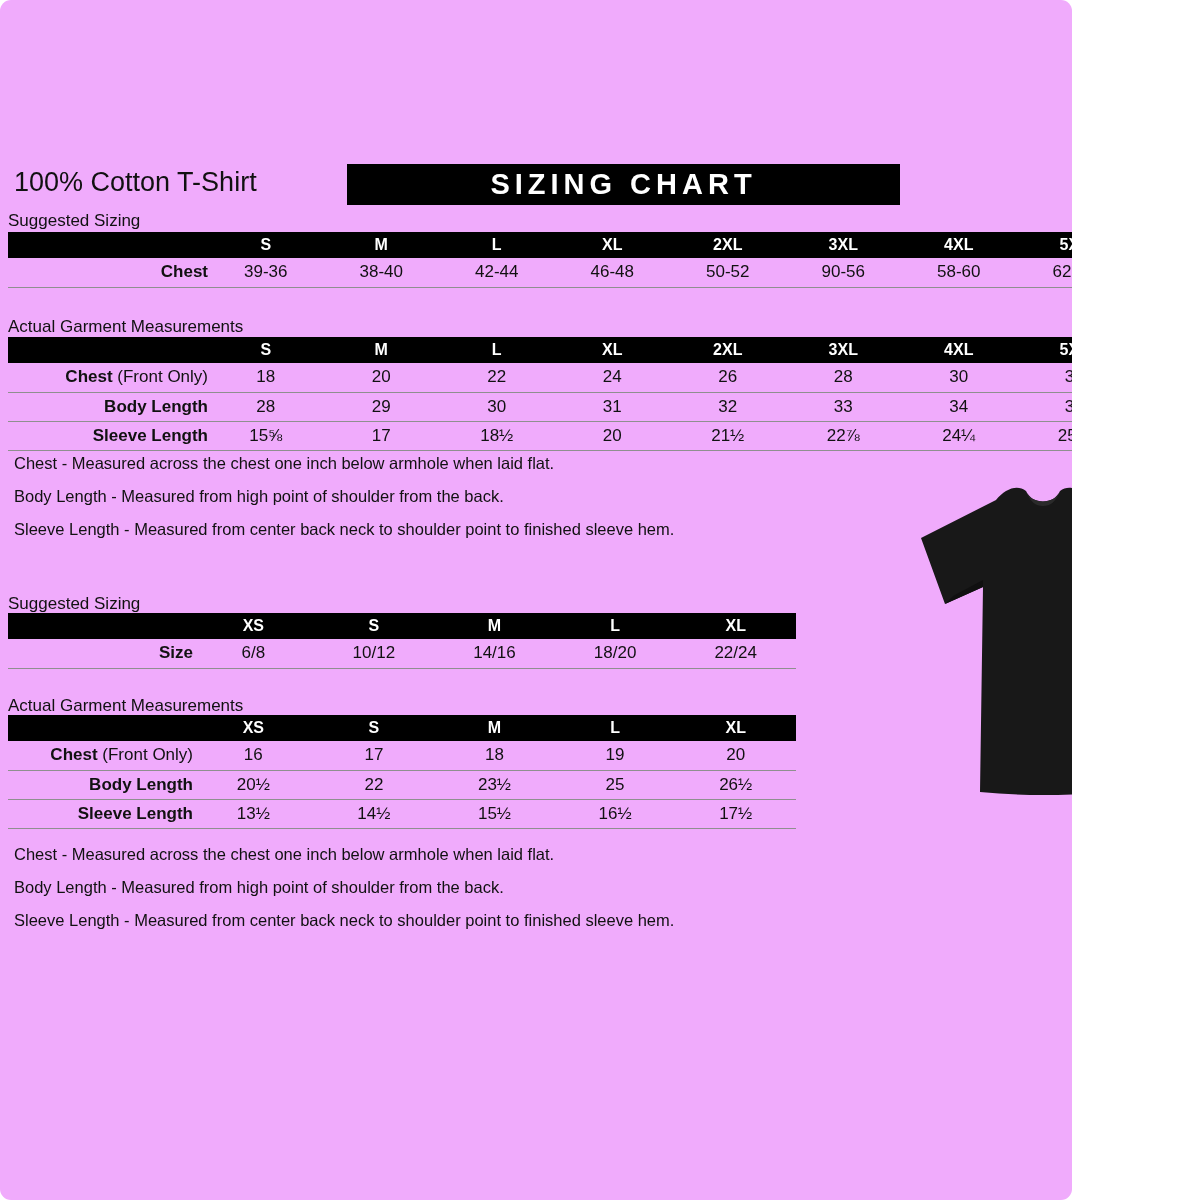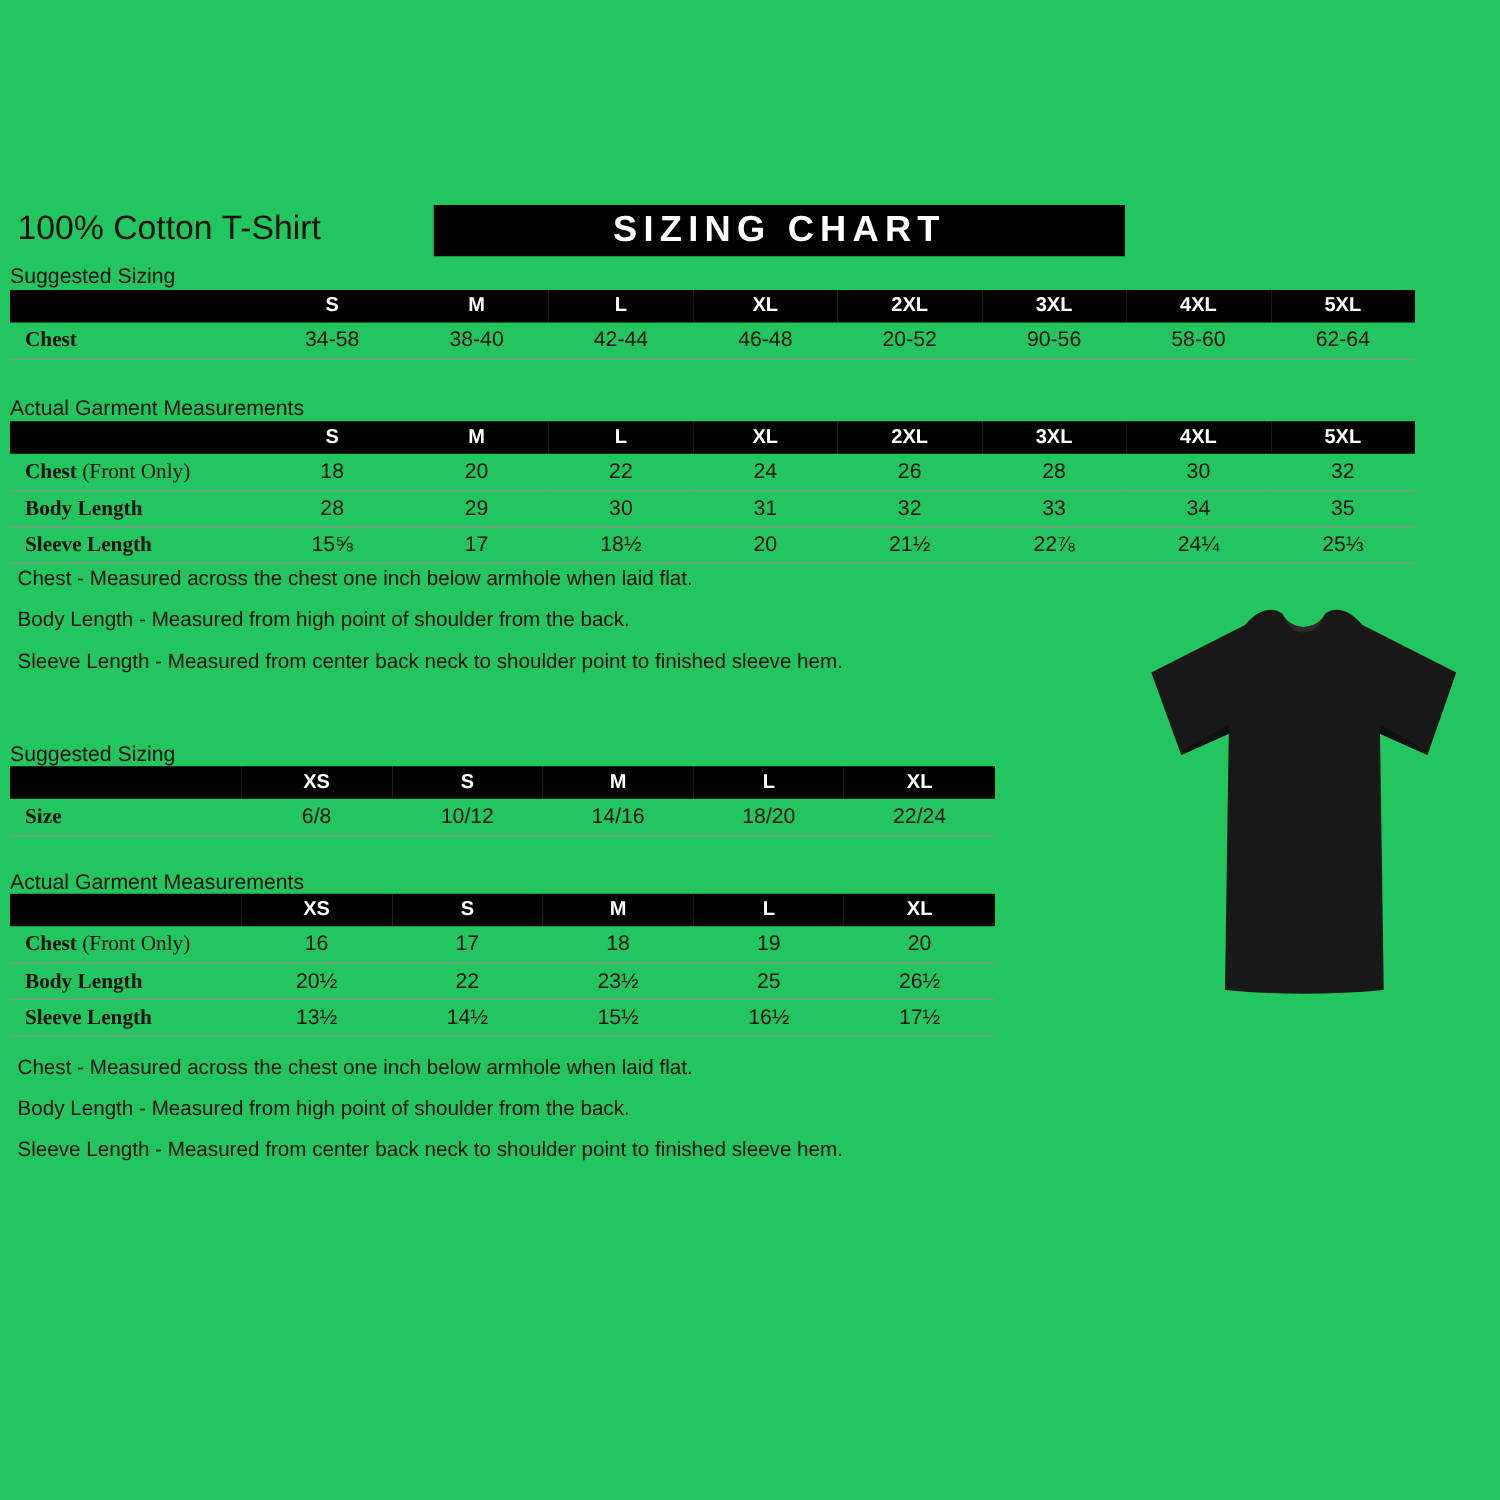--- a/index.html
+++ b/index.html
@@ -1,28 +1,28 @@
 <!DOCTYPE html>
 <html><head>
 <meta charset="utf-8">
 <style>
   * { margin:0; padding:0; box-sizing:border-box; }
   body { font-family:"Liberation Sans","DejaVu Sans",sans-serif; background:#fff; }
-  .page { position:relative; width:1200px; height:1200px; background:#22c55e; overflow:hidden; color:#111; }
+  .page { position:relative; width:1072px; height:1200px; background:#f0abfc; overflow:hidden; color:#111;border-radius:11px; }
 
   .main-title { position:absolute; left:14px; top:167px; font-size:27px; font-weight:400; color:#111; }
   .banner { position:absolute; left:347px; top:164px; width:553px; height:41px; background:#000;
             color:#fff; display:flex; align-items:center; justify-content:center;
             font-weight:bold; font-size:29px; letter-spacing:5px;text-align:center; }
   .section-label { position:absolute; font-size:17px; color:#111; }
   .youth-title { position:absolute; left:4px; top:550px; font-size:27px; font-weight:bold; color:#0a0a0a; }
 
   table.tbl { position:absolute; border-collapse:collapse; table-layout:fixed; font-size:17px; color:#111; }
   .tbl thead th { background:#000; color:#fff; font-weight:bold; height:26px; font-size:16px; text-align:center; padding:0; }
-  .tbl tbody th { text-align:left; padding:0 0 0 12px; height:29px; border-bottom:1px solid #8f8f8f; font-weight:normal; white-space:nowrap;font-family:Liberation Serif, serif; }
+  .tbl tbody th { text-align:right; padding:0 0 0 12px; height:29px; border-bottom:1px solid #8f8f8f; font-weight:normal; white-space:nowrap; }
   .tbl tbody td { text-align:center; height:29px; border-bottom:1px solid #8f8f8f; }
   .tbl.adult { width:1124px; }
   .tbl.youth { width:788px; }
   .tbl.adult thead th:first-child { width:200px; }
   .tbl.youth thead th:first-child { width:185px; }
   .lbl-b { font-weight:bold; }
   .lbl-r { font-weight:normal; }
 
   .notes { position:absolute; font-size:16.5px; color:#111; }
   .notes p { margin:0 16px 14px 0; }
@@ -49,25 +49,25 @@
           <th>XL</th>
           <th>2XL</th>
           <th>3XL</th>
           <th>4XL</th>
           <th>5XL</th>
         </tr>
       </thead>
       <tbody>
         <tr>
           <th><span class="lbl-b">Chest</span></th>
-          <td>34-58</td>
+          <td>39-36</td>
           <td>38-40</td>
           <td>42-44</td>
           <td>46-48</td>
-          <td>20-52</td>
+          <td>50-52</td>
           <td>90-56</td>
           <td>58-60</td>
           <td>62-64</td>
         </tr>
       </tbody>
     </table>
 
   <div class="section-label" style="left:8px; top:317px;">Actual Garment Measurements</div>
   <table class="tbl adult" style="left:8px; top:337px;">
       <thead>

